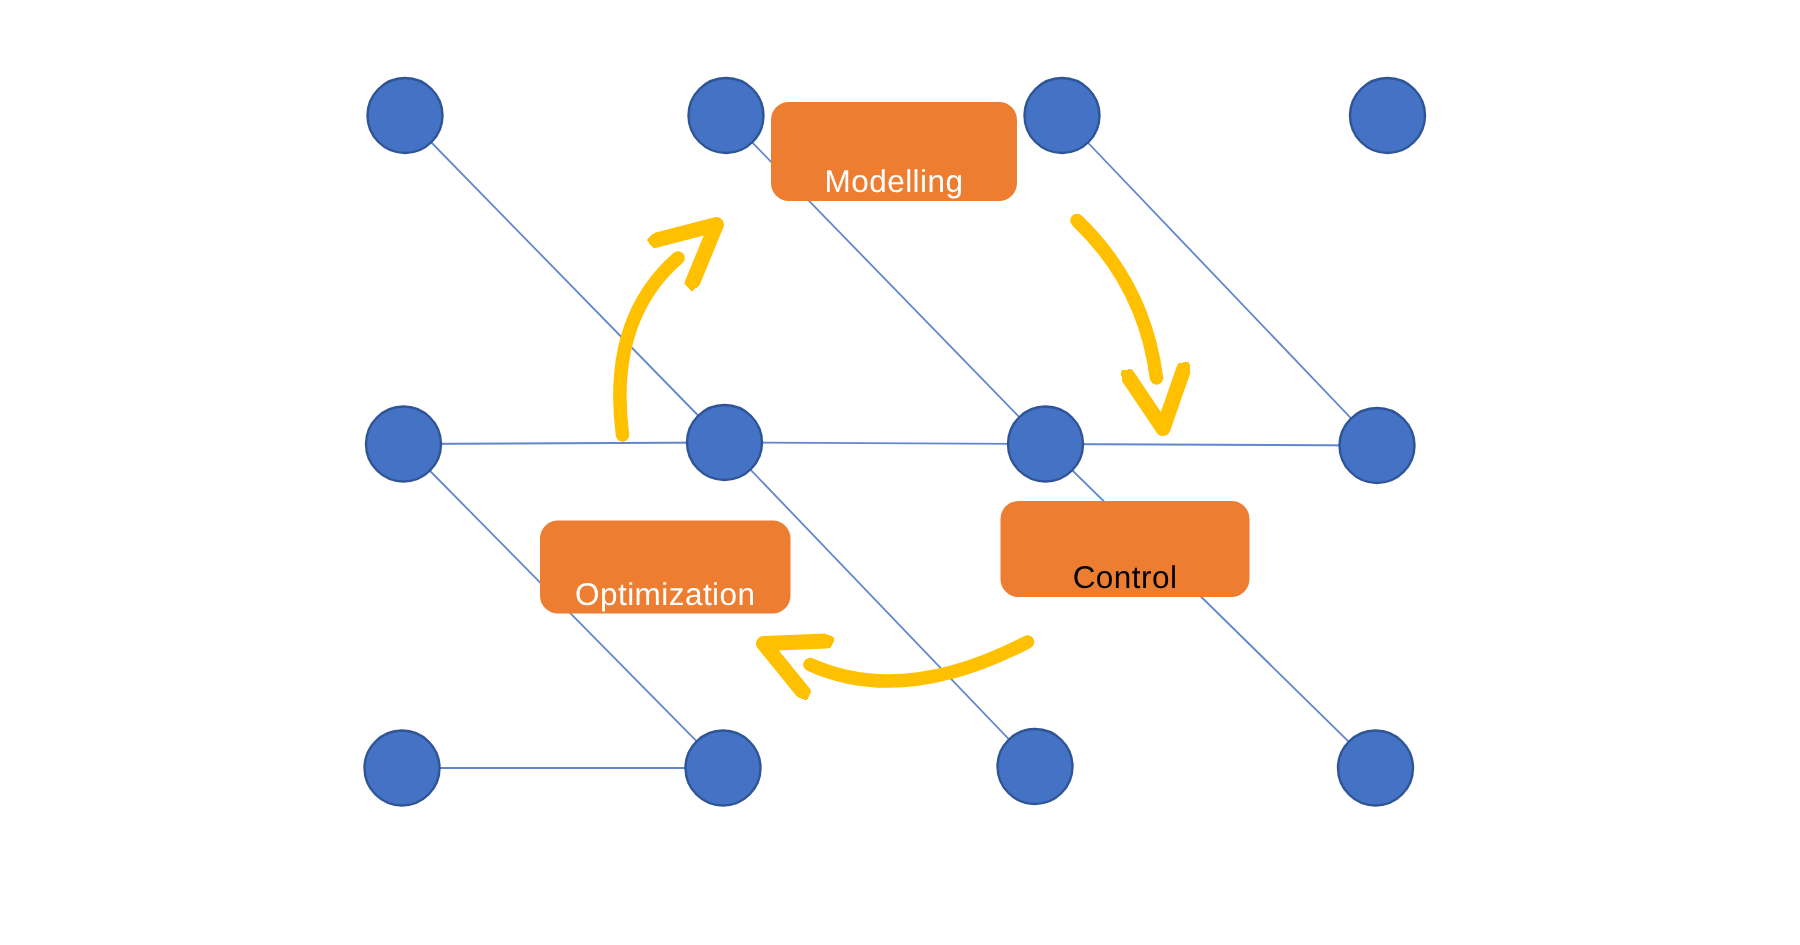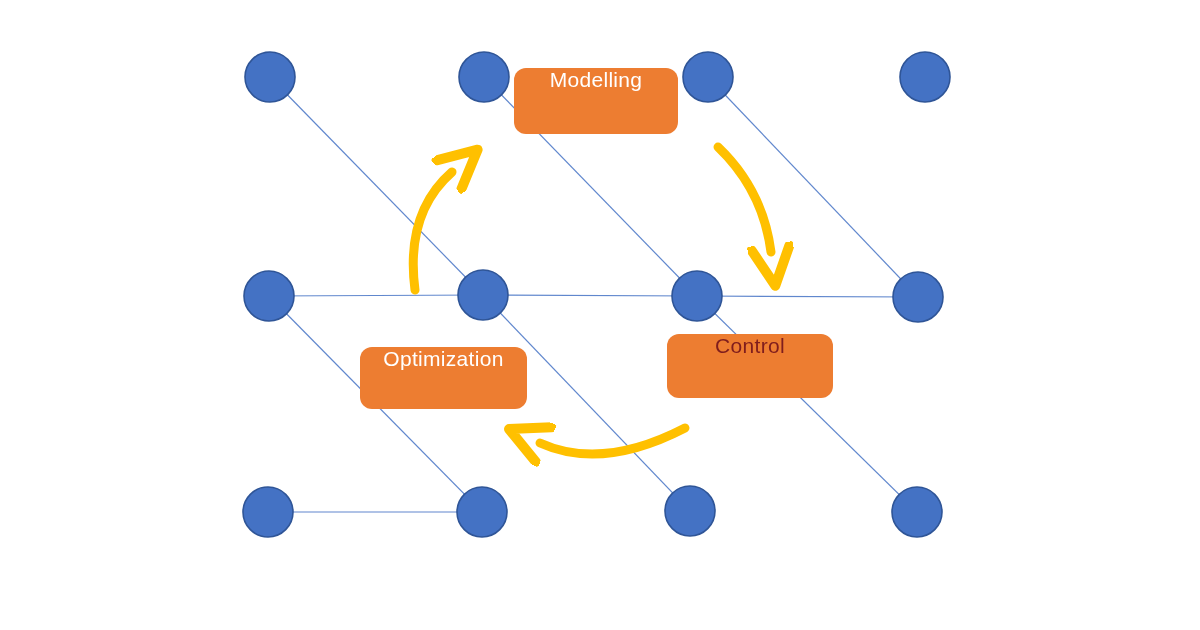--- a/index.html
+++ b/index.html
@@ -17,21 +17,21 @@
   }
   #diagram-svg {
     position: absolute;
     left: 0;
     top: 0;
   }
   .stage-box {
     position: absolute;
     border-radius: 12px;
     display: flex;
-    align-items: flex-start;
+    align-items: flex-end;
     justify-content: center;
     box-sizing: border-box;
   }
   .stage-box .stage-label {
     color: #ffffff;
     font-size: 21px;
     font-weight: 400;
     letter-spacing: 0.3px;
     white-space: nowrap;
   }
@@ -79,15 +79,15 @@
       </g>
   </svg>
 
   <div class="stage-box" id="stage-box-0" style="left: 514px; top: 68px; width: 164px; height: 66px; background: rgb(237, 125, 49);">
     <span class="stage-label" style="color: rgb(255, 255, 255);">Modelling</span>
   </div>
   <div class="stage-box" id="stage-box-1" style="left: 360px; top: 347px; width: 167px; height: 62px; background: rgb(237, 125, 49);">
     <span class="stage-label" style="color: rgb(255, 255, 255);">Optimization</span>
   </div>
   <div class="stage-box" id="stage-box-2" style="left: 667px; top: 334px; width: 166px; height: 64px; background: rgb(237, 125, 49);">
-    <span class="stage-label" style="color: #7f1d1d;">Control</span>
+    <span class="stage-label" style="color: #000000;">Control</span>
   </div>
 </div>
 
 </body></html>

